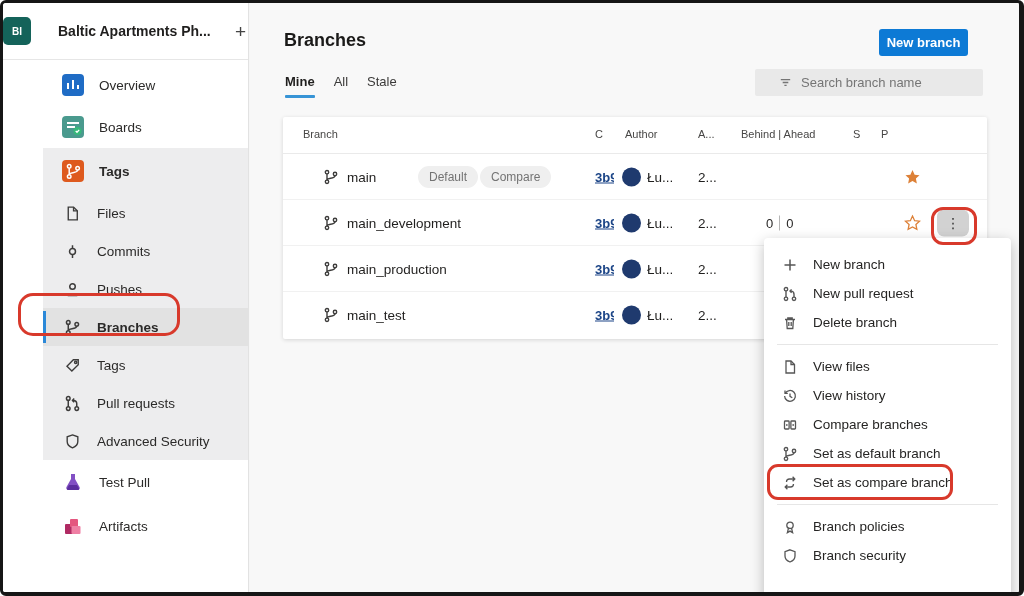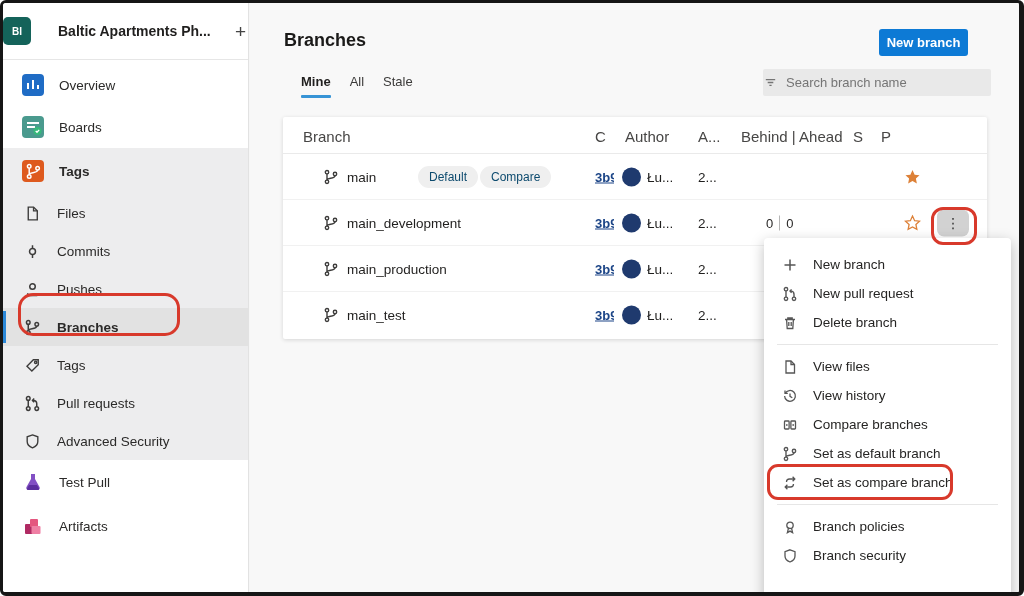--- a/index.html
+++ b/index.html
@@ -5,49 +5,49 @@
   * { box-sizing: border-box; margin: 0; padding: 0; }
   html,body { width:1024px; height:596px; background:#fff; font-family:"Liberation Sans","DejaVu Sans",sans-serif; }
   .frame { position:absolute; inset:0; border:3px solid #161616; border-right-width:5px; border-bottom-width:4px; border-radius:6px; overflow:hidden; background:#f6f6f6; }
 
   
   .sidebar { position:absolute; left:0; top:0; bottom:0; width:246px; background:#fff; border-right:1px solid #e2e2e2; }
   .project-row { height:57px; display:flex; align-items:center; padding:0 0; border-bottom:1px solid #e6e6e6; }
   .project-avatar { width:28px; height:28px; border-radius:5px; background:#14635a; color:#fff; font-size:10px; font-weight:700; display:flex; align-items:center; justify-content:center; flex:0 0 auto; }
   .project-name { flex:1; margin-left:27px; font-size:14px; font-weight:700; color:#201f1e; white-space:nowrap; overflow:hidden; }
   .project-add { font-size:19px; color:#444; padding:0 2px; cursor:pointer; line-height:1; }
-  .nav { padding-top:4px; }
+  .nav { padding-top:4px;padding-left:40px; }
   .nav-item { display:flex; align-items:center; padding-left:19px; gap:15px; font-size:13.5px; color:#2b2a29; position:relative; cursor:pointer; }
   .nav-item .glyph { width:20px; height:20px; display:flex; align-items:center; justify-content:center; color:#3d3c3b; flex:0 0 auto; }
   .h42 { height:42px; } .h46 { height:46px; } .h38 { height:38px; } .h44 { height:44px; }
   .nav-group { background:#ededee; }
   .nav-item.bold { font-weight:700; }
   .nav-item.selected { background:#e2e2e2; }
   .sel-bar { position:absolute; left:0; top:3px; bottom:3px; width:3px; background:#2b88d8; }
   .prodicon { width:22px; height:22px; border-radius:4px; position:relative; flex:0 0 auto; }
 
   
   .main { position:absolute; left:247px; top:0; right:0; bottom:0; background:#f8f8f8; }
   .page-title { position:absolute; left:34px; top:27px; font-size:18px; font-weight:700; color:#1b1a19; }
   .new-branch-btn { position:absolute; left:629px; top:26px; width:89px; height:27px; background:#0d7ad5; color:#fff; border:none; border-radius:3px; font-size:13px; font-weight:600; font-family:inherit; cursor:pointer; }
-  .tabbar { position:absolute; left:35px; top:71px; display:flex; gap:19px; font-size:13px; color:#3b3a39;margin-left:16px; }
+  .tabbar { position:absolute; left:35px; top:71px; display:flex; gap:19px; font-size:13px; color:#3b3a39; }
   .tab { padding-bottom:9px; position:relative; cursor:pointer; }
   .tab.active { font-weight:700; color:#201f1e; }
   .tab.active::after { content:""; position:absolute; left:0; right:0; bottom:0; height:3px; background:#3794d6; border-radius:1px; }
-  .searchbox { position:absolute; left:505px; top:66px; width:228px; height:27px; background:#e9e9e9; border-radius:2px; display:flex; align-items:center; padding:0 0; gap:8px; color:#757575; font-size:13px; cursor:text;margin-left:8px; }
+  .searchbox { position:absolute; left:505px; top:66px; width:228px; height:27px; background:#e9e9e9; border-radius:2px; display:flex; align-items:center; padding:0 23px; gap:8px; color:#757575; font-size:13px; cursor:text; }
 
   .card { position:absolute; left:33px; top:114px; width:704px; height:222px; background:#fff; border-radius:2px; box-shadow:0 1px 4px rgba(0,0,0,.14); }
-  .thead { position:relative; height:37px; border-bottom:1px solid #eaeaea; font-size:15px; color:#474645; }
+  .thead { position:relative; height:37px; border-bottom:1px solid #eaeaea; font-size:11px; color:#474645; }
   .thead span { position:absolute; top:11px; }
   .trow { position:relative; height:46px; border-bottom:1px solid #f1f1f1; font-size:13.5px; color:#201f1e; }
   .trow:last-child { border-bottom:none; }
   .cell { position:absolute; top:50%; transform:translateY(-50%); }
   .branch-glyph { left:40px; color:#3d3c3b; width:16px; height:16px; }
   .bname { left:64px; }
-  .pill { border-radius:11px; background:#efefef; color:#0c4a6e; font-size:12px; padding:4px 11px; }
+  .pill { border-radius:11px; background:#efefef; color:#737373; font-size:12px; padding:4px 11px; }
   .commit-link { left:312px; width:19px; overflow:hidden; white-space:nowrap; color:#1c4587; font-size:13px; text-decoration:underline; font-weight:600; cursor:pointer; }
   .avatar-dot { left:339px; width:19px; height:19px; border-radius:50%; background:#1f3a6e; }
   .author-txt { left:364px; } .date-txt { left:415px; }
   .behind-ahead { left:483px; display:flex; align-items:center; gap:6px; font-size:13px; color:#2b2a29; }
   .ba-sep { width:1px; height:15px; background:#b5b5b5; display:inline-block; }
   .star { left:621px; width:17px; height:17px; color:#dd8138; }
   .more-btn { left:654px; width:32px; height:27px; background:#d2d2d2; border:none; border-radius:7px; font-size:14px; color:#333; cursor:pointer; line-height:1; }
 
   
   .ctx-menu { position:absolute; left:761px; top:235px; width:247px; height:370px; background:#fff; border-radius:4px; box-shadow:0 4px 14px rgba(0,0,0,.25); padding:12px 0; z-index:50; }

